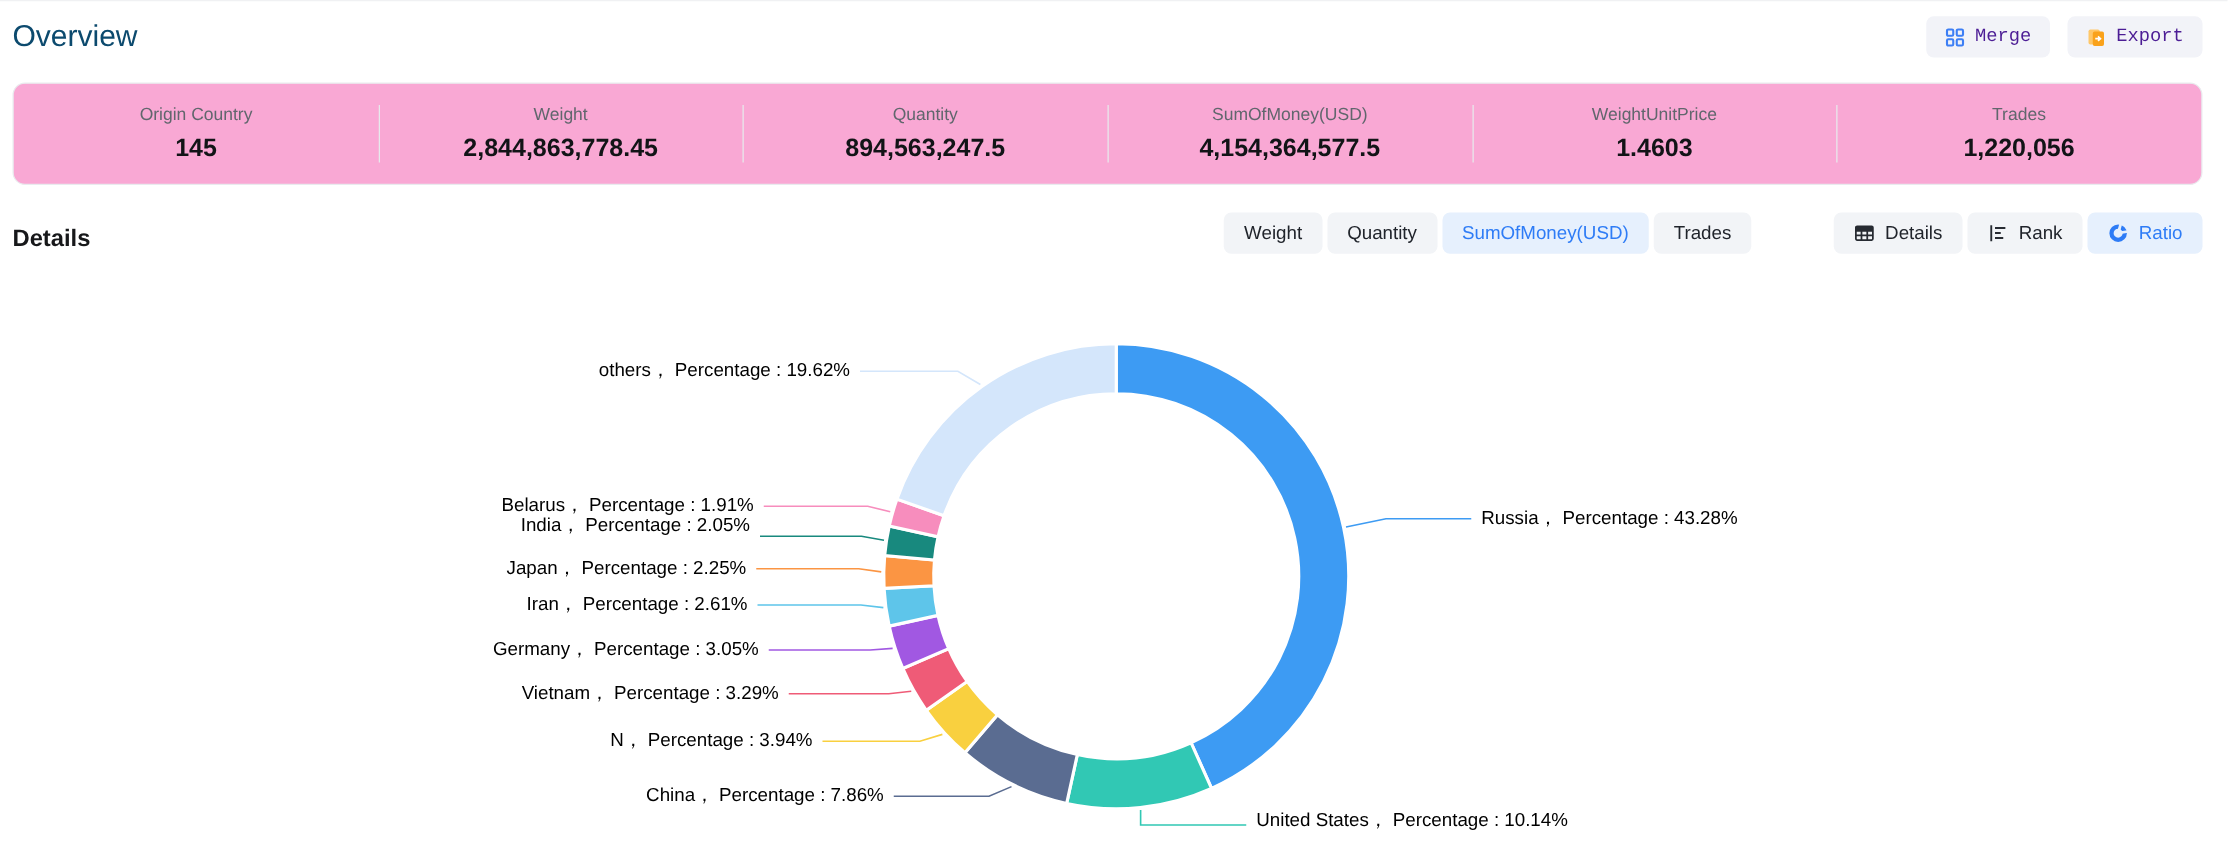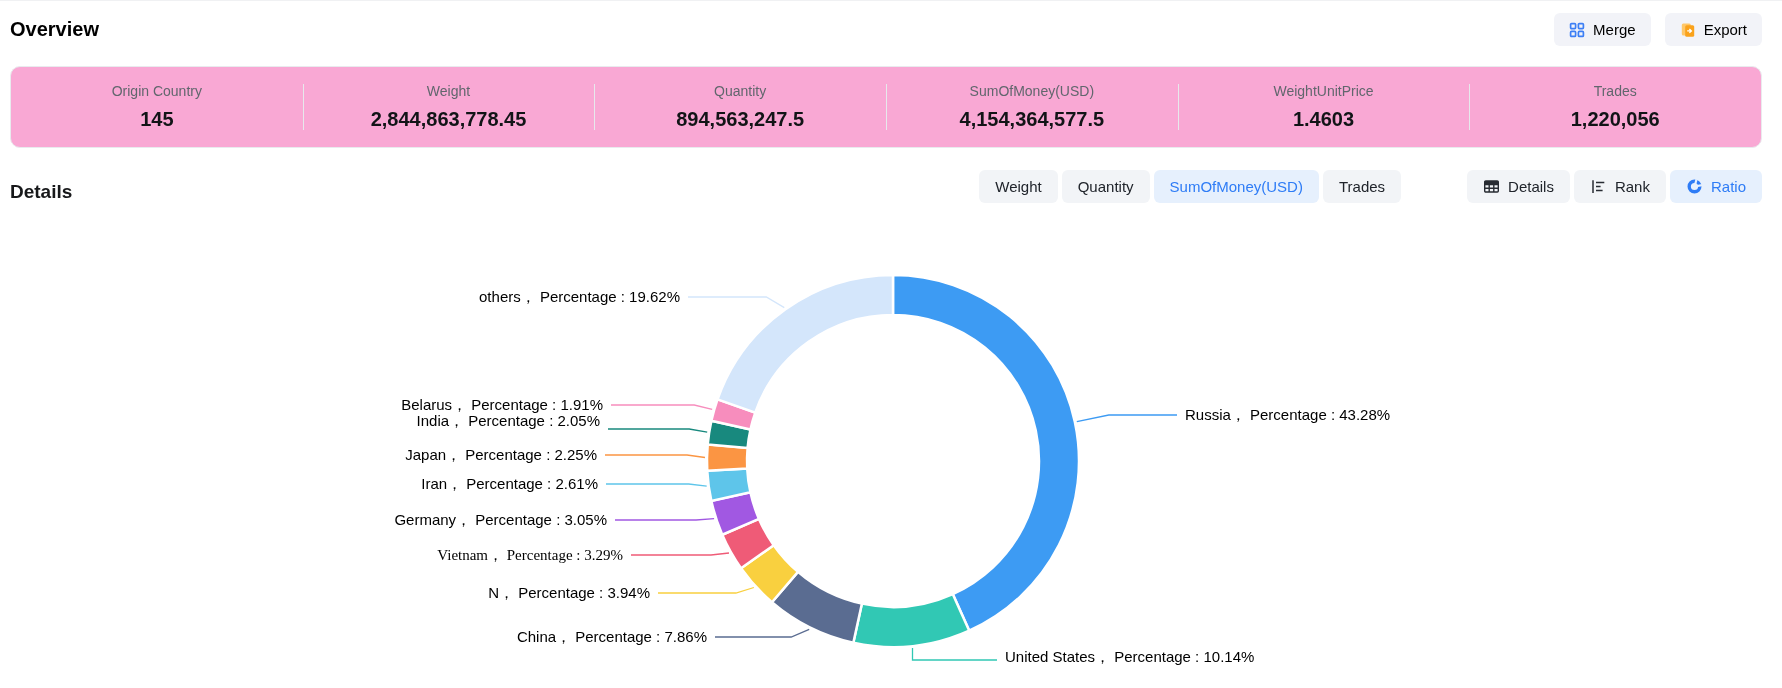--- a/index.html
+++ b/index.html
@@ -4,27 +4,27 @@
 <style>
   * { box-sizing: border-box; }
   html,body { margin:0; padding:0; }
   body {
     width:1782px; height:688px; overflow:hidden;
     background:#ffffff; color:#17181c;
     font-family:"Liberation Sans", sans-serif;
     border-top:1px solid #f0f1f3;
   }
   .topbar { display:flex; justify-content:space-between; align-items:center; padding:12px 20px 0 10px; }
-  .page-title { font-size:20px; font-weight:700; margin:0; color:#000000; }
+  .page-title { font-size:24px; font-weight:400; margin:0; color:#0c4a6e; }
   .topbar-actions { display:flex; gap:14px; }
   .btn {
     display:inline-flex; align-items:center; gap:8px;
     background:#f2f3f8; border:none; border-radius:6px;
-    padding:8px 15px; font-size:15px; color:#000000;
-    font-family:Liberation Sans, sans-serif; cursor:pointer;
+    padding:8px 15px; font-size:15px; color:#4c1d95;
+    font-family:Liberation Mono, monospace; cursor:pointer;
   }
   .stats-card {
     margin:20px 20px 0 10px; height:82px;
     border:1px solid #e9ebee; border-radius:10px;
     display:flex; align-items:center; background:#f9a8d4;
   }
   .stat { flex:1; text-align:center; position:relative; padding:4px 0; }
   .stat + .stat::before {
     content:""; position:absolute; left:0; top:50%; transform:translateY(-50%);
     width:1px; height:46px; background:#e7e9ec;
@@ -184,21 +184,21 @@
       <path d="M711.4033234009805 213.76758709459318 A186 186 0 0 1 717.526107424061 192.31602295370507 L755.2624284081339 205.58139436151043 A146 146 0 0 0 750.4563721319524 222.41971890220756 Z" fill="#f78dbd" stroke="#ffffff" stroke-width="2.5" class="slice"></path>
       <polyline points="712.2,202.4 694.2,198.0 611.0,198.0" fill="none" stroke="#f78dbd" stroke-width="1.3"></polyline>
       <path d="M717.526107424061 192.31602295370507 A186 186 0 0 1 893 68 L893 108 A146 146 0 0 0 755.2624284081339 205.58139436151043 Z" fill="#d4e6fb" stroke="#ffffff" stroke-width="2.5" class="slice"></path>
       <polyline points="784.3,100.6 766.3,90.0 688.0,90.0" fill="none" stroke="#d4e6fb" stroke-width="1.3"></polyline>
     </svg>
   <div id="chart-labels">
       <div class="chart-label" style="top: 197px; left: 1185px;">Russia，  Percentage : 43.28%</div>
       <div class="chart-label" style="top: 439px; left: 1005px;">United States，  Percentage : 10.14%</div>
       <div class="chart-label" style="top: 419px; right: 1075px; text-align: right;">China，  Percentage : 7.86%</div>
       <div class="chart-label" style="top: 375px; right: 1132px; text-align: right;">N，  Percentage : 3.94%</div>
-      <div class="chart-label" style="top: 337px; right: 1159px; text-align: left; font-family: Liberation Serif, serif;">Vietnam，  Percentage : 3.29%</div>
+      <div class="chart-label" style="top: 337px; right: 1159px; text-align: left;">Vietnam，  Percentage : 3.29%</div>
       <div class="chart-label" style="top: 302px; right: 1175px; text-align: right;">Germany，  Percentage : 3.05%</div>
       <div class="chart-label" style="top: 266px; right: 1184px; text-align: right;">Iran，  Percentage : 2.61%</div>
       <div class="chart-label" style="top: 237px; right: 1185px; text-align: right;">Japan，  Percentage : 2.25%</div>
       <div class="chart-label" style="top: 203px; right: 1182px; text-align: right;">India，  Percentage : 2.05%</div>
       <div class="chart-label" style="top: 187px; right: 1179px; text-align: right;">Belarus，  Percentage : 1.91%</div>
       <div class="chart-label" style="top: 79px; right: 1102px; text-align: right;">others，  Percentage : 19.62%</div>
     </div>
 </div>
 
 </body></html>

